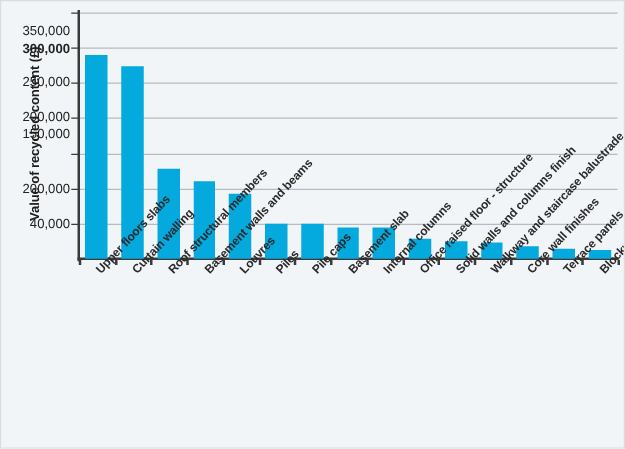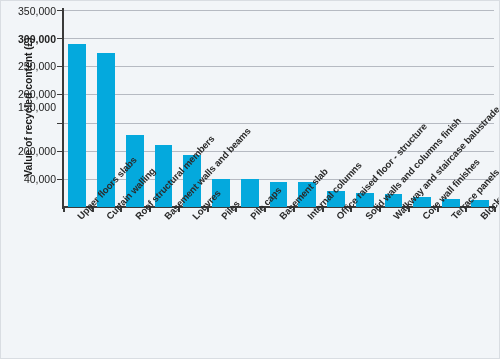--- a/index.html
+++ b/index.html
@@ -136,21 +136,21 @@
       <div class="gridline" style="top: 84.4286px;"></div>
       <div class="gridline" style="top: 112.571px;"></div>
       <div class="gridline" style="top: 140.714px;"></div>
       <div class="gridline" style="top: 168.857px;"></div>
     </div>
 
   <div id="y-axis-line"></div>
   <div id="x-axis-line"></div>
 
   <div id="ticks-layer">
-      <div class="y-tick-label" style="top: 4px;">350,000</div>
+      <div class="y-tick-label" style="top: 18px;">350,000</div>
       <div class="y-tick-mark" style="top: 9px;"></div>
       <div class="y-tick-label" style="top: 32px; font-weight: bold;">300,000</div>
       <div class="y-tick-mark" style="top: 37.1429px;"></div>
       <div class="y-tick-label" style="top: 59.2857px;">250,000</div>
       <div class="y-tick-mark" style="top: 65.2857px;"></div>
       <div class="y-tick-label" style="top: 87.4286px;">200,000</div>
       <div class="y-tick-mark" style="top: 93.4286px;"></div>
       <div class="y-tick-label" style="top: 100px; padding-left: 40px;">150,000</div>
       <div class="y-tick-mark" style="top: 121.571px;"></div>
       <div class="y-tick-label" style="top: 143.714px;">200,000</div>

